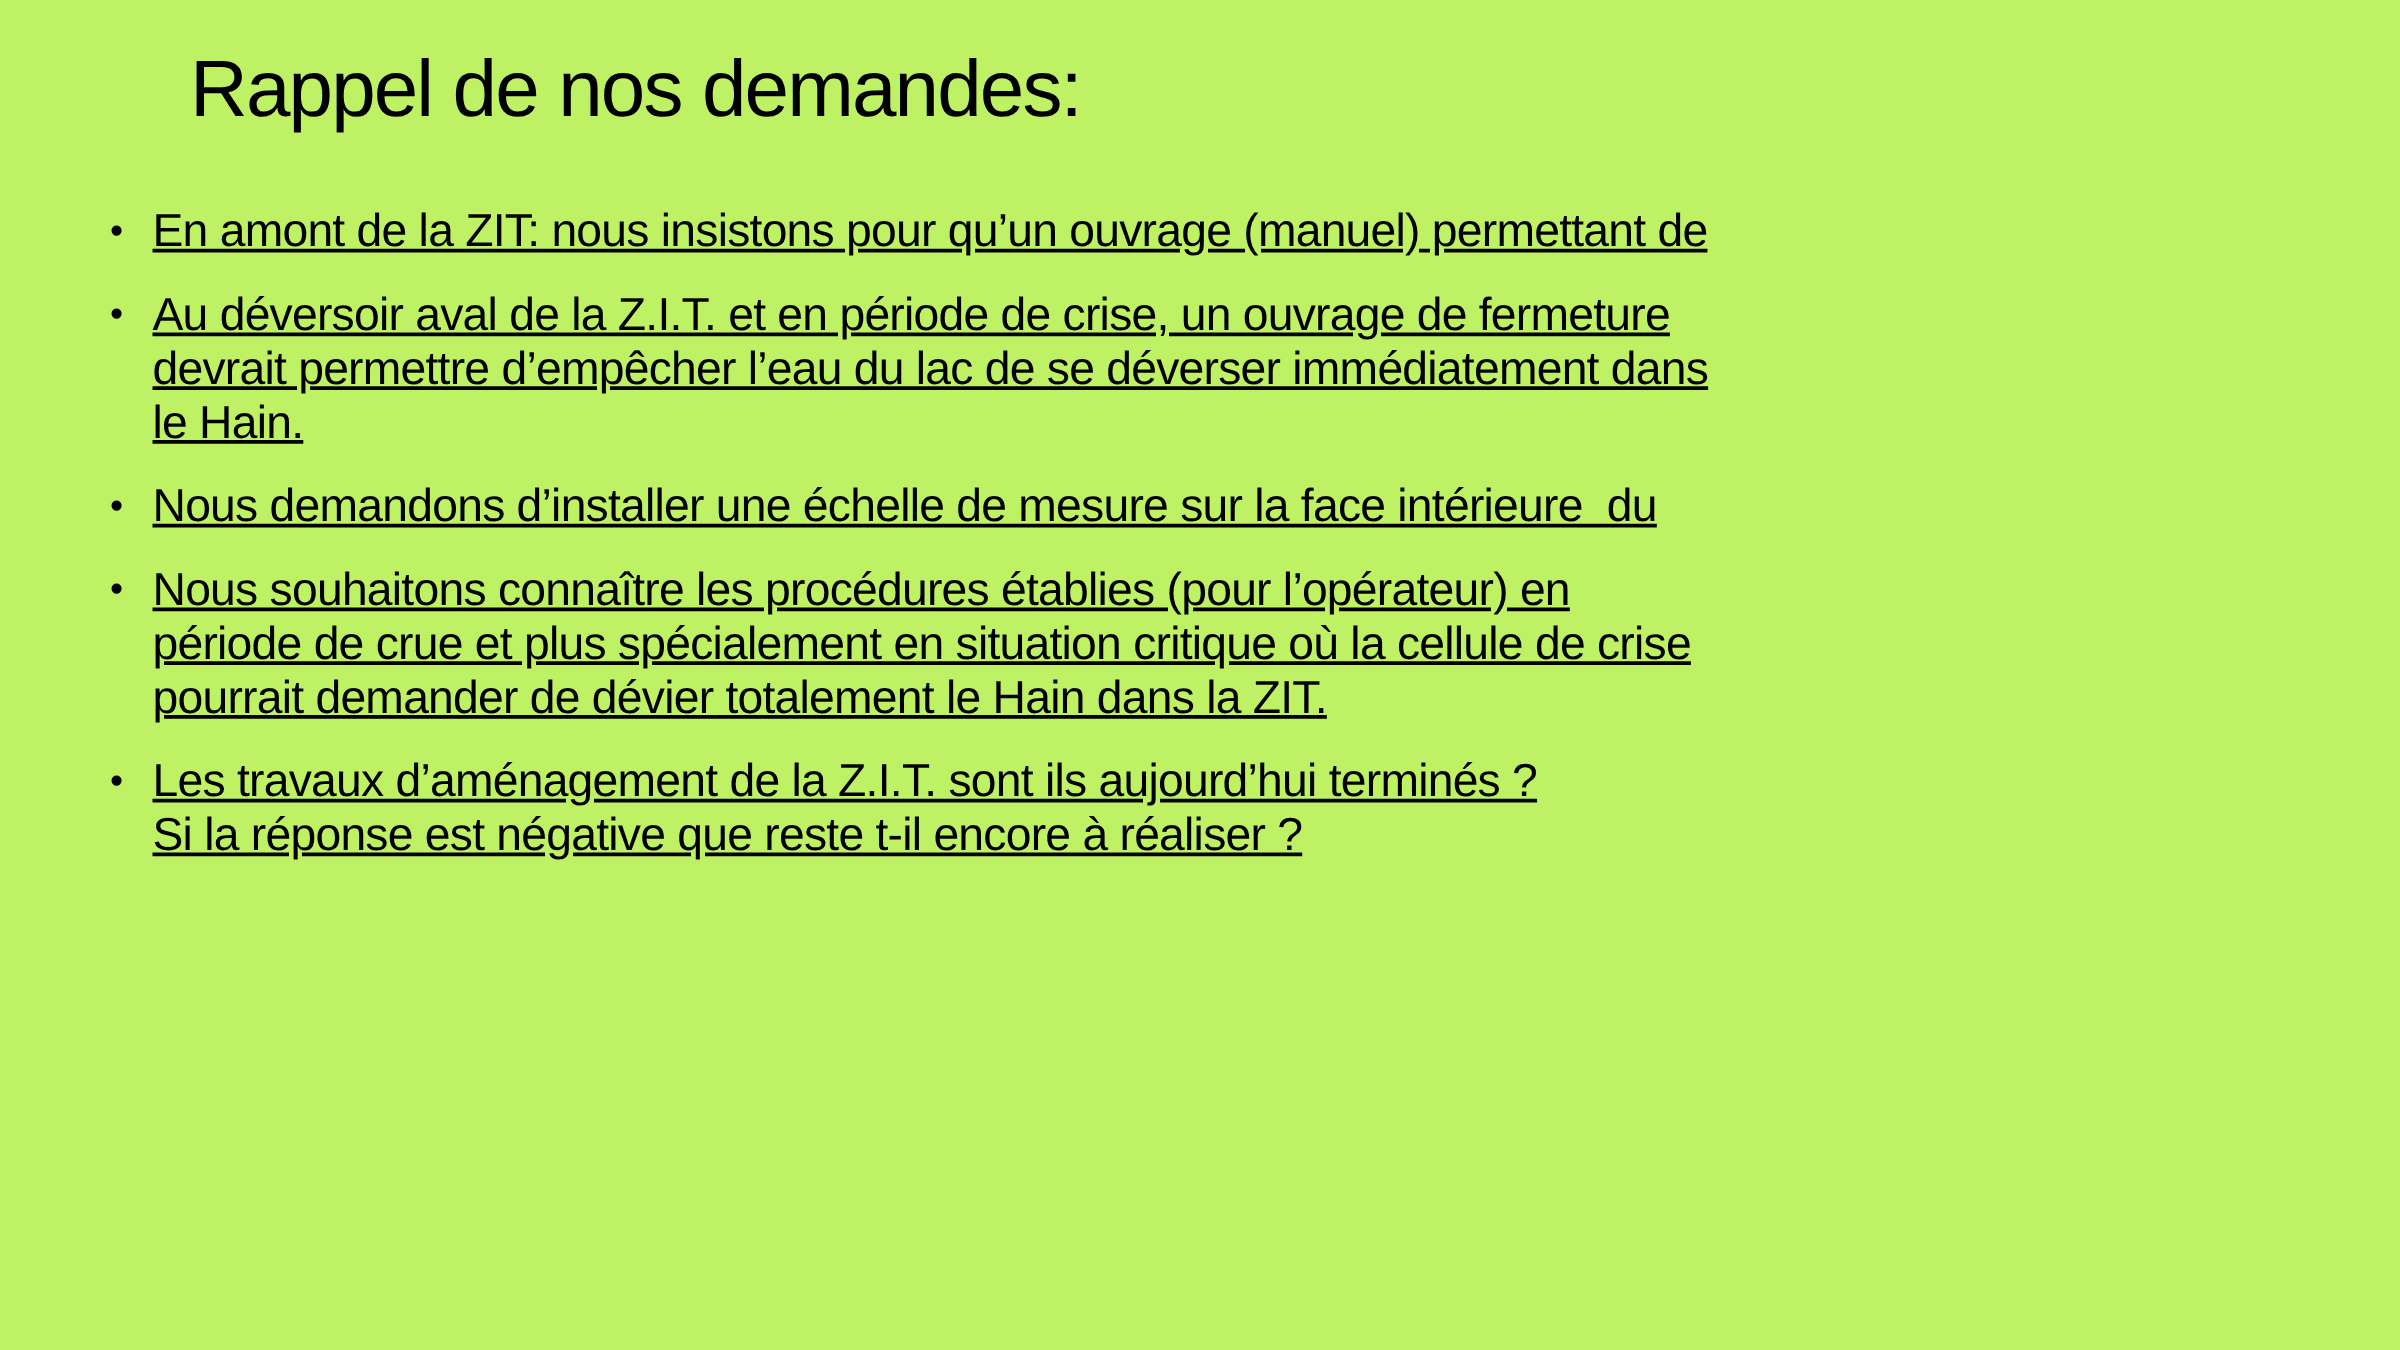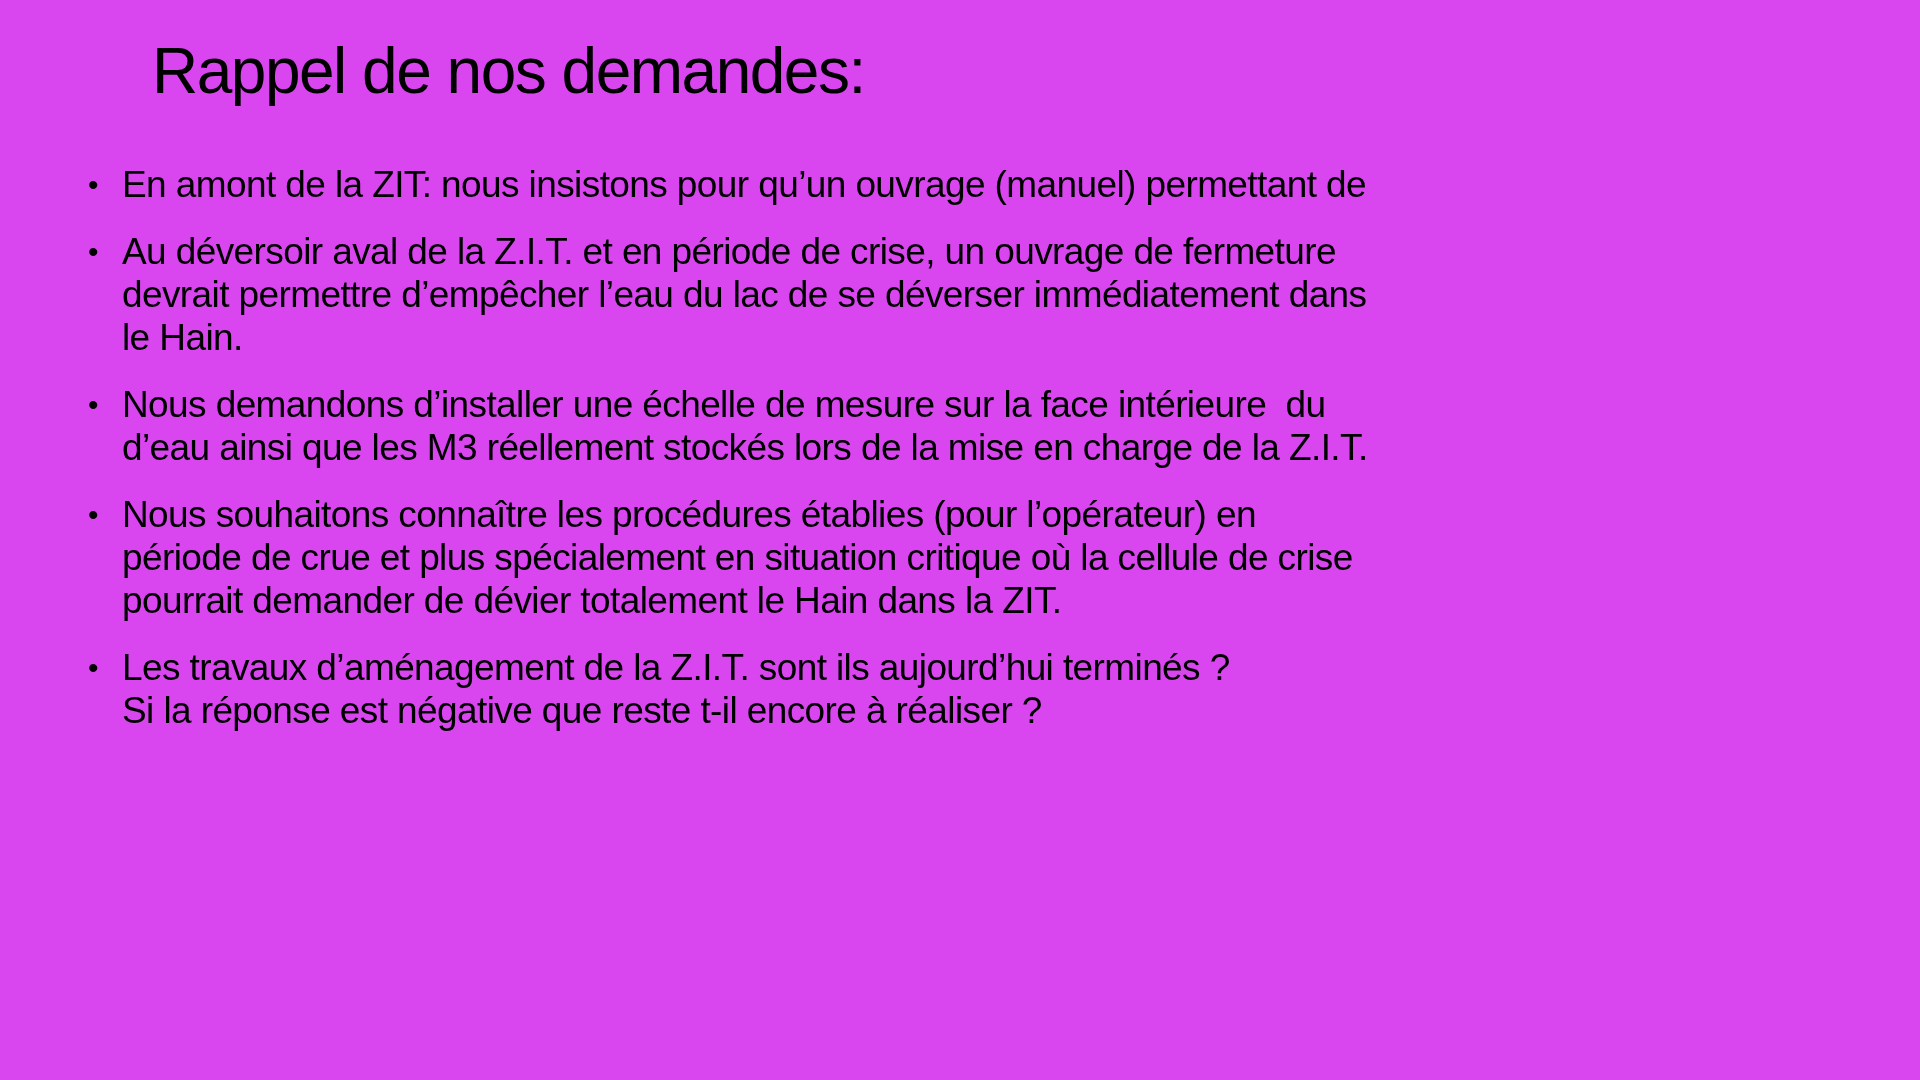--- a/index.html
+++ b/index.html
@@ -11,21 +11,21 @@
     width: 1920px;
     height: 1080px;
     overflow: hidden;
     font-family: "Liberation Sans", sans-serif;
     color: #000000;
   }
   .slide {
     position: relative;
     width: 1920px;
     height: 1080px;
-    background: #d946ef;
+    background: #bef264;
   }
   .title {
     position: absolute;
     left: 152px;
     top: 34px;
     margin: 0;
     font-size: 64px;
     font-weight: 400;
     letter-spacing: -1.5px;
     white-space: pre;
@@ -52,20 +52,21 @@
   .bullet-lines {
     flex: 1 1 auto;
     min-width: 0;
   }
   .bullet-line {
     font-size: 37px;
     line-height: 43px;
     letter-spacing: -0.6px;
     white-space: pre;
     color: #000000;
+    text-decoration: underline;
   }
 </style>
 </head>
 <body>
 
 <div class="slide">
   <h1 class="title">Rappel de nos demandes:</h1>
   <div class="bullets" id="bullet-list">
       <div class="bullet-item">
         <span class="bullet-marker">•</span>
@@ -78,21 +79,20 @@
         <div class="bullet-lines">
           <div class="bullet-line">Au déversoir aval de la Z.I.T. et en période de crise, un ouvrage de fermeture</div>
           <div class="bullet-line">devrait permettre d’empêcher l’eau du lac de se déverser immédiatement dans</div>
           <div class="bullet-line">le Hain.</div>
         </div>
       </div>
       <div class="bullet-item">
         <span class="bullet-marker">•</span>
         <div class="bullet-lines">
           <div class="bullet-line">Nous demandons d’installer une échelle de mesure sur la face intérieure  du</div>
-          <div class="bullet-line">d’eau ainsi que les M3 réellement stockés lors de la mise en charge de la Z.I.T.</div>
         </div>
       </div>
       <div class="bullet-item">
         <span class="bullet-marker">•</span>
         <div class="bullet-lines">
           <div class="bullet-line">Nous souhaitons connaître les procédures établies (pour l’opérateur) en</div>
           <div class="bullet-line">période de crue et plus spécialement en situation critique où la cellule de crise</div>
           <div class="bullet-line">pourrait demander de dévier totalement le Hain dans la ZIT.</div>
         </div>
       </div>

